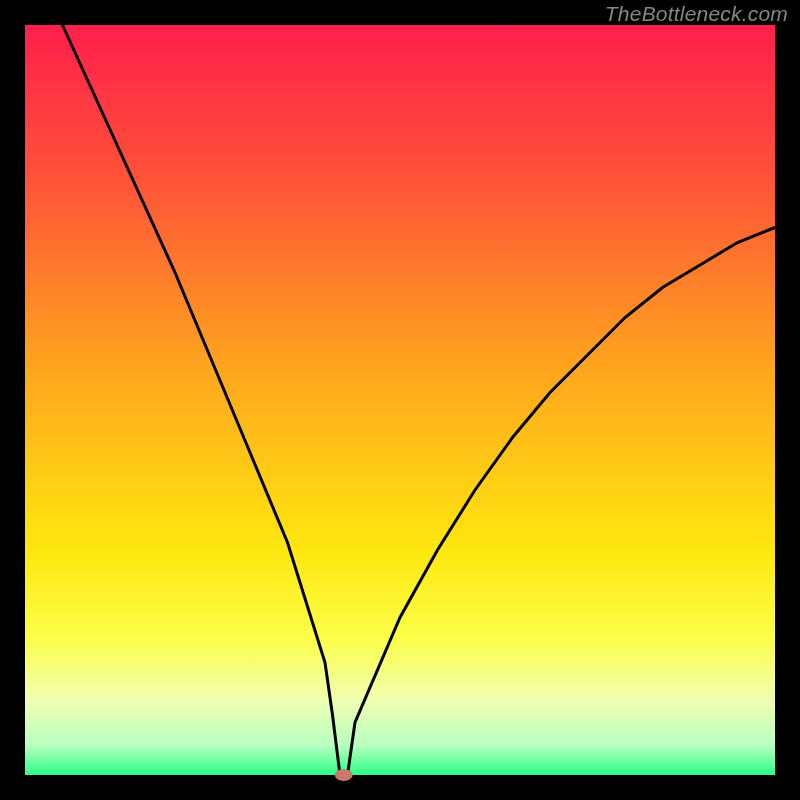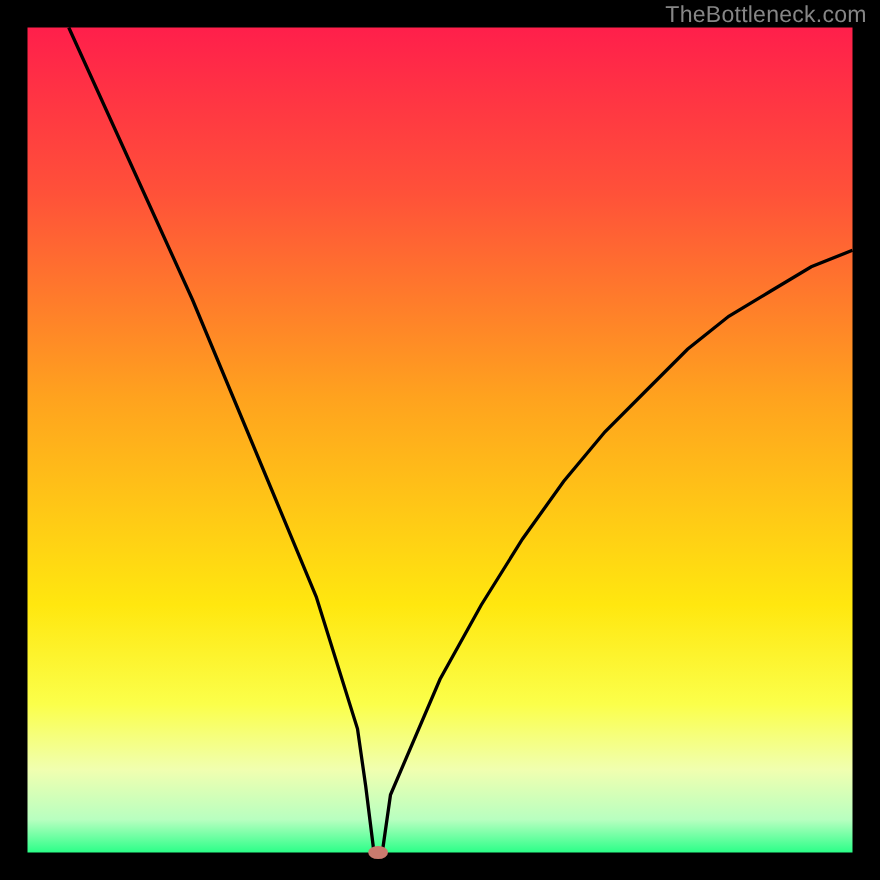--- a/index.html
+++ b/index.html
@@ -15,20 +15,21 @@
   }
   svg { display: block; }
   .watermark {
     position: absolute;
     top: 2px;
     right: 12px;
     color: #868686;
     font-size: 21px;
     font-family: Arial, Helvetica, sans-serif;
     letter-spacing: 0.2px;
+    font-style: italic;
   }
 </style>
 </head>
 <body>
 
 <div class="wrap">
   <div class="watermark">TheBottleneck.com</div>
   <svg id="chart-svg" width="800" height="800" viewBox="0 0 800 800">
     <defs>
       <linearGradient id="bg-grad" x1="0" y1="0" x2="0" y2="1">

